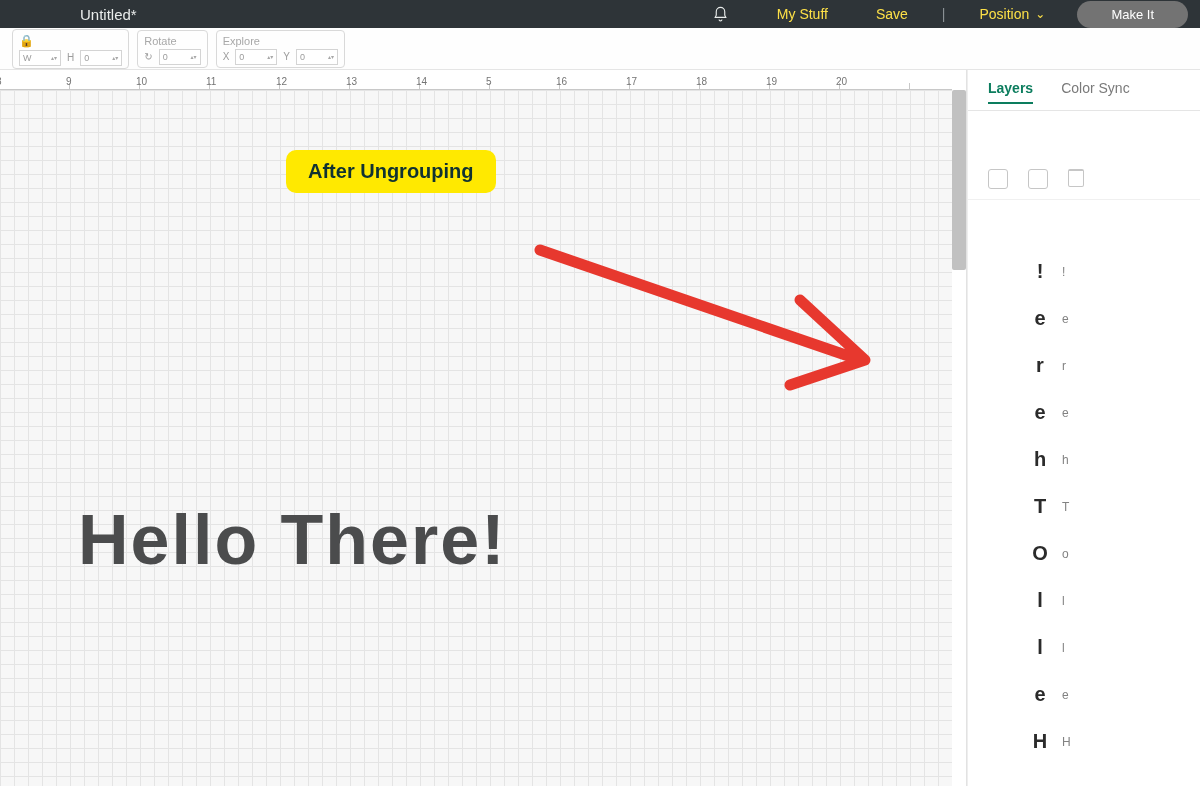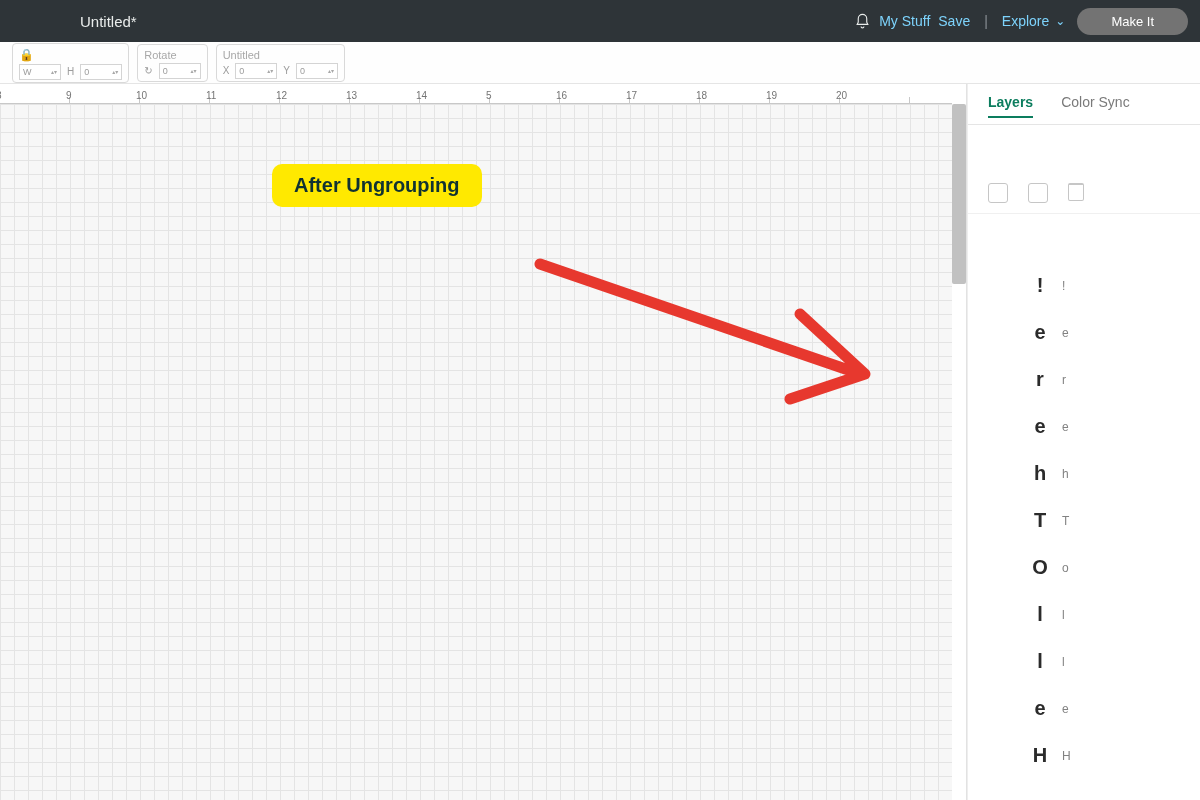--- a/index.html
+++ b/index.html
@@ -1,30 +1,30 @@
 <!DOCTYPE html>
 <html><head>
 <meta charset="utf-8">
 <style>
   * { box-sizing: border-box; margin: 0; padding: 0; font-family: Arial, Helvetica, sans-serif; }
   html, body { width: 1200px; height: 800px; overflow: hidden; background: #fff; }
 
   
   .topbar {
     background: #2e3438;
-    height: 42px;
+    height: 28px;
     display: flex;
     align-items: center;
     color: #e9eceb;
     font-size: 14px;
     padding: 0 12px 0 0;
   }
   .topbar .title { margin-left: 80px; font-size: 15px; }
   .topbar .spacer { flex: 1; }
-  .topbar .top-btn { margin: 0 4px; cursor: pointer; display: flex; align-items: center; gap: 6px; color: #7dd3fc; }
+  .topbar .top-btn { margin: 0 24px; cursor: pointer; display: flex; align-items: center; gap: 6px; color: #fde047; }
   .topbar .divider { color: #8a9094; margin: 0 10px; }
   .makeit {
     background: #737373;
     color: #fff;
     padding: 6px 34px;
     border-radius: 14px;
     font-size: 13px;
     cursor: pointer;
     margin-left: 8px;
   }
@@ -131,21 +131,21 @@
     width: 14px;
     height: 180px;
     background: #c1c1c1;
     border-radius: 2px;
   }
 
   
   .callout {
     position: absolute;
     top: 80px;
-    left: 272px;
+    left: 286px;
     background: #ffe900;
     color: #103232;
     padding: 10px 22px;
     font-weight: 700;
     font-size: 20px;
     border-radius: 10px;
   }
 
   
   .arrow {
@@ -224,21 +224,21 @@
   <div class="top-btn">
     <svg class="bell-icon" viewBox="0 0 24 24">
       <path d="M6 8a6 6 0 0 1 12 0v5l1.5 3h-15L6 13V8z"></path>
       <path d="M10 19a2 2 0 0 0 4 0"></path>
     </svg>
   </div>
   <div class="top-btn">My Stuff</div>
   <div class="top-btn">Save</div>
   <div class="divider">|</div>
   <div class="top-btn">
-    <span>Explore</span>
+    <span>Position</span>
     <span class="chevron">⌄</span>
   </div>
   <div class="makeit">Make It</div>
 </div>
 
 <div class="toolbar">
   <div class="tool-box">
     <div class="tool-row">
       <span class="lock-ic">🔒</span>
     </div>
@@ -260,21 +260,21 @@
     <div class="tool-row">
       <span>↻</span>
       <span class="stepper">
         <span>0</span>
         <span class="arrows">▴▾</span>
       </span>
     </div>
   </div>
 
   <div class="tool-box">
-    <div class="tool-label">Untitled</div>
+    <div class="tool-label">Explore</div>
     <div class="tool-row">
       <span>X</span>
       <span class="stepper">
         <span>0</span>
         <span class="arrows">▴▾</span>
       </span>
       <span>Y</span>
       <span class="stepper">
         <span>0</span>
         <span class="arrows">▴▾</span>
@@ -329,20 +329,21 @@
       </div>
     <div class="canvas"></div>
     <div class="canvas-scroll"></div>
 
     <div class="callout">After Ungrouping</div>
 
     <svg class="arrow" viewBox="0 0 360 160">
       <path d="M10 10 L330 120 M270 60 L335 120 L260 145"></path>
     </svg>
 
+    <div class="hello">Hello There!</div>
   </div>
 
   <div class="panel">
     <div class="panel-tabs">
       <div class="panel-tab active">Layers</div>
       <div class="panel-tab">Color Sync</div>
     </div>
     <div class="panel-actions">
       <div class="pa"></div>
       <div class="pa"></div>

